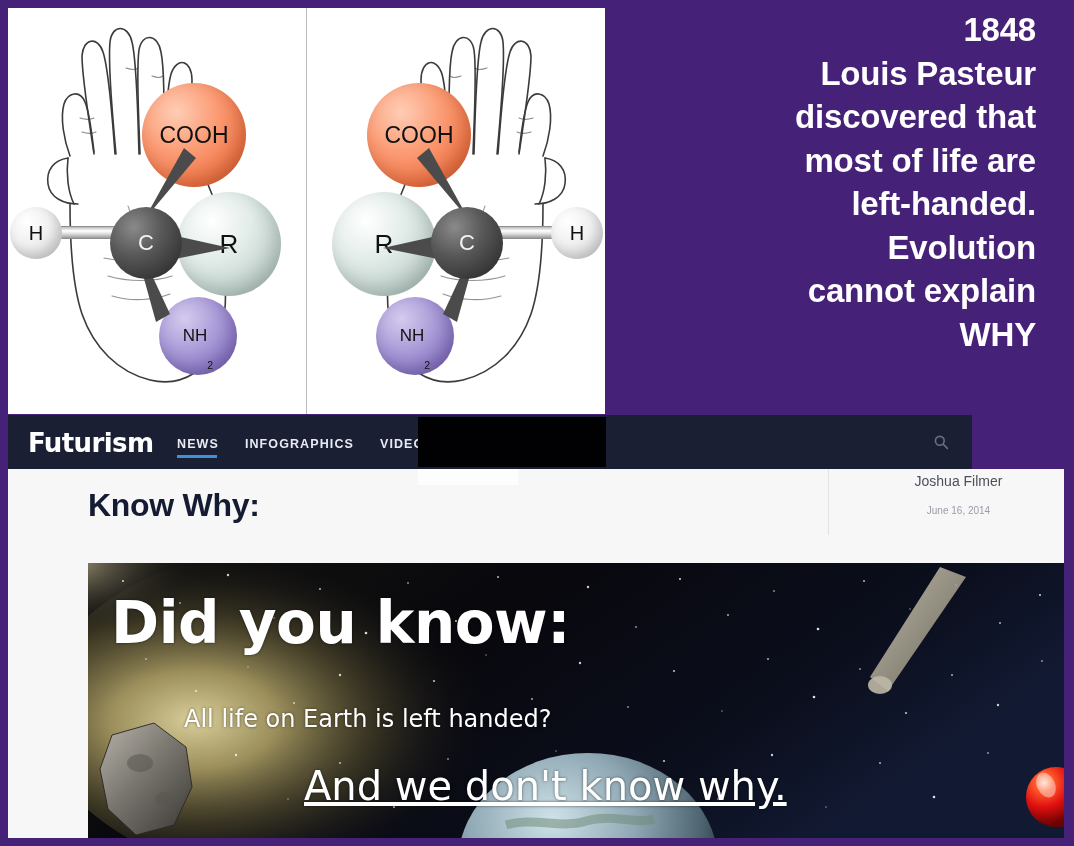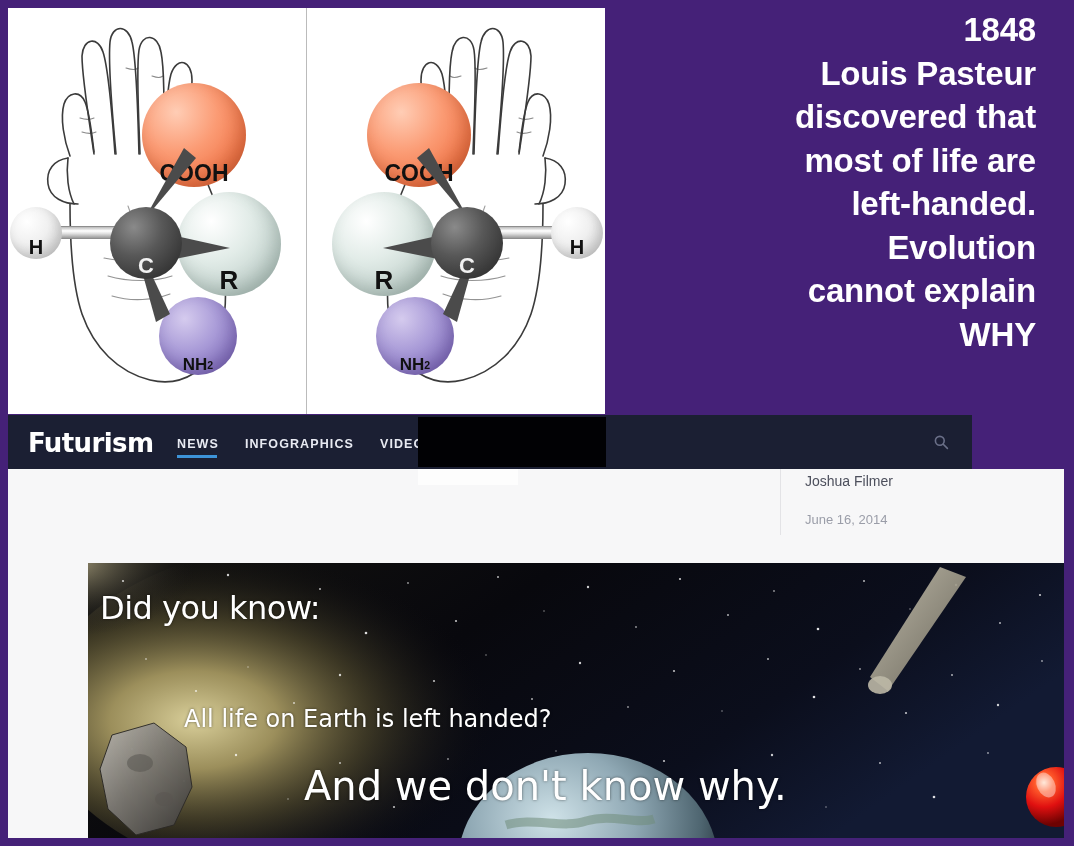--- a/index.html
+++ b/index.html
@@ -39,22 +39,22 @@
     position: absolute; left: 298px; top: 0;
     width: 1px; height: 406px; background: #bbbbbb;
   }
 
   .hand-svg { position: absolute; left: 0; top: 0; width: 298px; height: 406px; }
 
   
   .atom {
     position: absolute;
     border-radius: 50%;
-    display: flex; align-items: flex-end; justify-content: center;
-    font-weight: bold; color: #111;
+    display: flex; align-items: center; justify-content: center;
+    font-weight: normal; color: #111;
     z-index: 4;
   }
   .atom .sub { font-size: 0.62em; align-self: flex-end; padding-bottom: 4px; }
 
   .atom-cooh {
     width: 104px; height: 104px;
     font-size: 23px;
     background: radial-gradient(circle at 33% 28%, #ffc2a8 0%, #fb9a72 38%, #f47f52 68%, #d8makeup 100%);
     background: radial-gradient(circle at 33% 28%, #ffcdb5 0%, #fb9b74 40%, #f2794c 72%, #c85a32 100%);
     box-shadow: inset -6px -8px 16px rgba(120,40,10,.28);
@@ -164,54 +164,54 @@
     background: #ffffff; opacity: .75;
   }
   .headline {
     position: absolute; left: 80px; top: 18px;
     color: #151b32;
     font-size: 32px;
     font-weight: bold;
     letter-spacing: -0.3px;
   }
   .byline {
-    position: absolute; left: 772px; top: 0;
+    position: absolute; left: 820px; top: 0;
     width: 236px; height: 66px;
     border-left: 1px solid #e3e3e6;
-    padding-left: 24px; padding-top: 2px;
+    padding-left: 24px; padding-top: 2px; text-align: center;
   }
   .byline-author {
     color: #4c4f5c;
     font-size: 14px;
     line-height: 1.5;
   }
   .byline-date {
     color: #9a9da8;
-    font-size: 13px;
-    margin-top: 20px;
+    font-size: 10px;
+    margin-top: 13px;
   }
 
   
   .space-img {
     position: absolute; left: 80px; top: 94px;
     width: 976px; height: 275px;
     overflow: hidden;
     background: #05060c;
   }
   .space-canvas { position: absolute; left: 0; top: 0; width: 976px; height: 275px; }
   .space-line {
     position: absolute;
     color: #ffffff;
     font-family: "DejaVu Sans", sans-serif;
     text-shadow: 0 0 3px rgba(0,0,0,.55);
     white-space: nowrap;
   }
-  .space-line.l1 { left: 12px; top: 26px; font-size: 32px; font-weight: 400; letter-spacing: -0.5px; }
+  .space-line.l1 { left: 23px; top: 26px; font-size: 58px; font-weight: 700; letter-spacing: -0.5px; }
   .space-line.l2 { left: 96px; top: 142px; font-size: 24px; font-weight: 400; }
-  .space-line.l3 { left: 216px; top: 200px; font-size: 40px; font-weight: 400; }
+  .space-line.l3 { left: 216px; top: 200px; font-size: 40px; font-weight: 400; text-decoration: underline; }
 
   
   .frame-top    { position: absolute; left: 0; top: 0; width: 1074px; height: 8px; background: #452178; }
   .frame-left   { position: absolute; left: 0; top: 0; width: 8px; height: 846px; background: #452178; }
   .frame-right  { position: absolute; right: 0; top: 0; width: 10px; height: 846px; background: #452178; }
   .frame-bottom { position: absolute; left: 0; bottom: 0; width: 1074px; height: 8px; background: #452178; }
 </style>
 </head>
 <body>
 
@@ -350,20 +350,21 @@
 
     <svg class="search-icon" viewBox="0 0 20 20">
       <circle cx="8.5" cy="8.5" r="5.5" fill="none" stroke="#6a6f88" stroke-width="2"></circle>
       <line x1="12.8" y1="12.8" x2="18" y2="18" stroke="#6a6f88" stroke-width="2" stroke-linecap="round"></line>
     </svg>
   </div>
 
   <div class="article">
     <div class="nav-shadow"></div>
 
+    <div class="headline">Know Why:</div>
 
     <div class="byline">
       <div class="byline-author">Joshua Filmer</div>
       <div class="byline-date">June 16, 2014</div>
     </div>
 
     <div class="space-img">
       <svg class="space-canvas" viewBox="0 0 976 275" preserveAspectRatio="none">
         <defs>
           <radialGradient id="nebula" cx="26%" cy="52%" r="50%">

